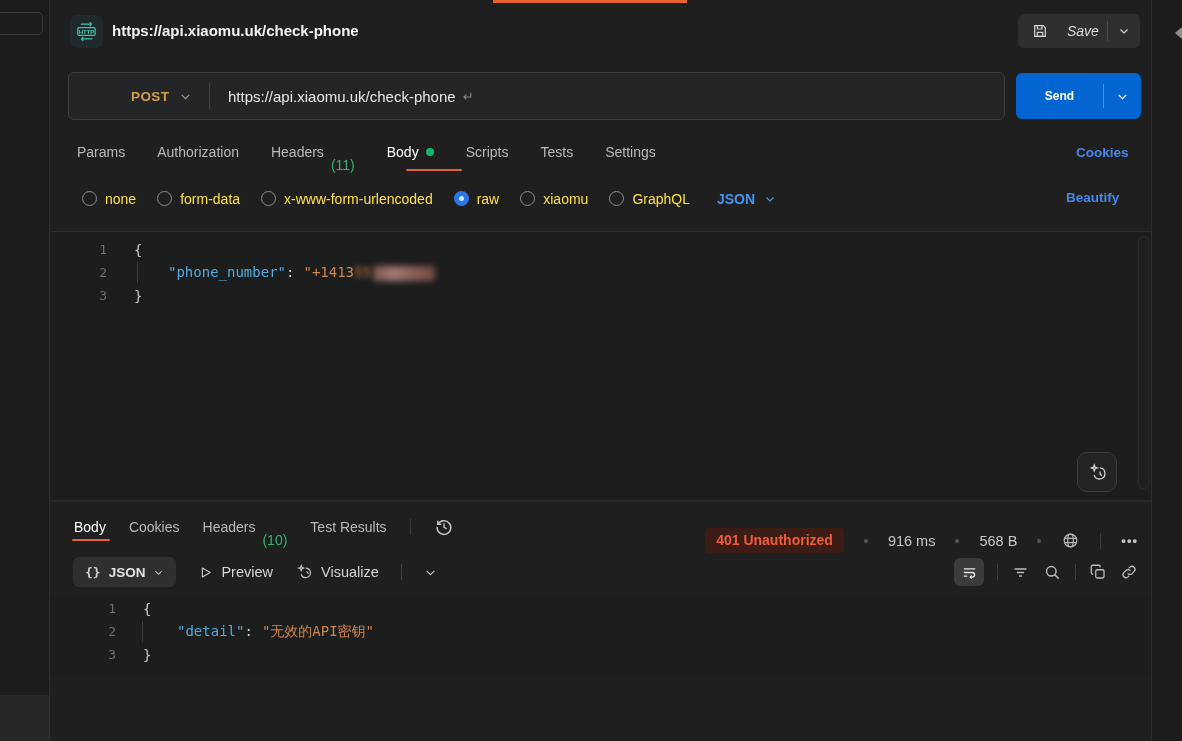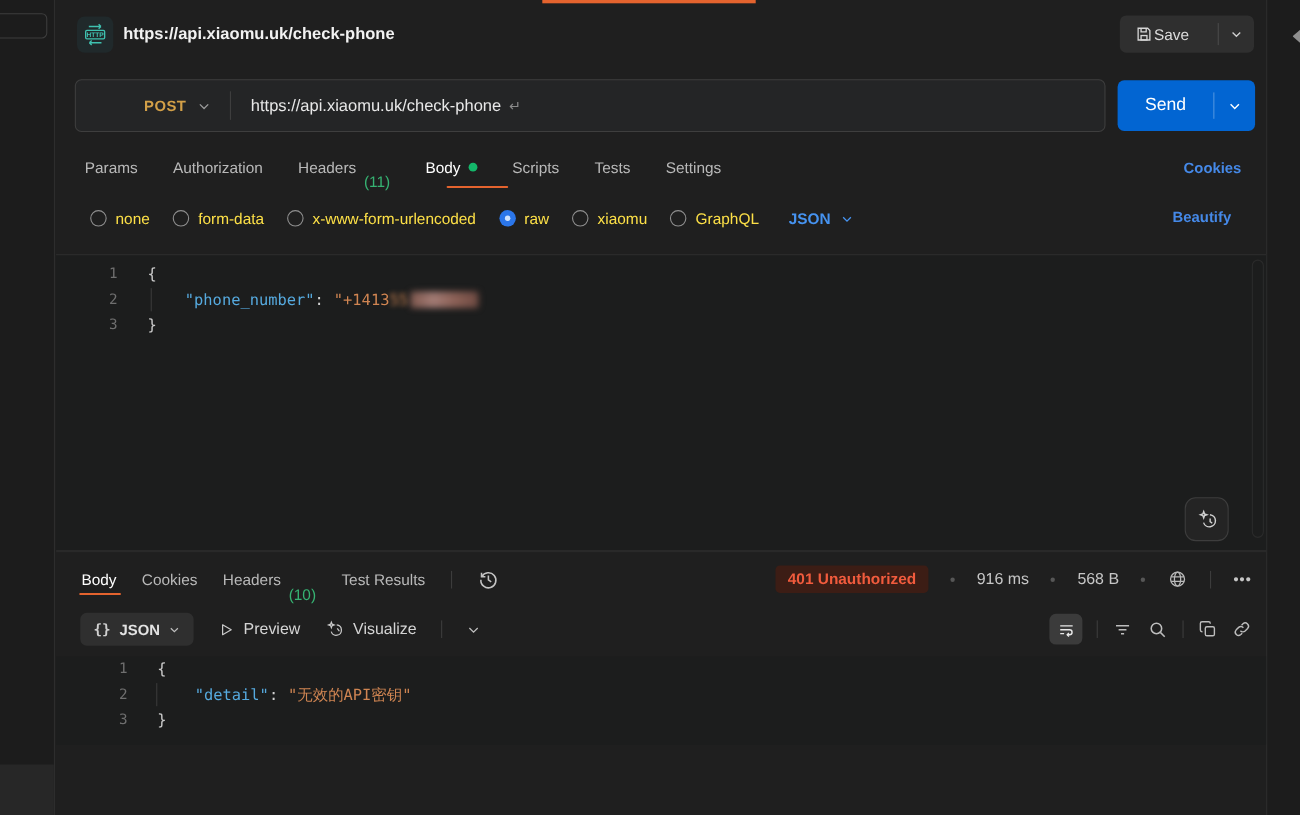--- a/index.html
+++ b/index.html
@@ -20,38 +20,38 @@
   .rightrail { left:1151px; top:0; width:31px; height:741px; background:#1c1c1c; border-left:1px solid #2d2d2d; }
   .rr-arrow { position:absolute; right:0; top:27px; width:7px; height:12px; background:#8f8f8f;
               clip-path:polygon(100% 0,100% 100%,0 50%); }
 
   
   .hdr-icon { left:70px; top:15px; width:33px; height:33px; border-radius:7px; background:#20292b;
               display:flex; align-items:center; justify-content:center; }
   .hdr-title { left:112px; top:22px; font-size:15px; font-weight:700; color:#f2f2f2; }
   .save-btn { left:1018px; top:14px; width:122px; height:34px; background:#2f2f2f; border-radius:6px;
               display:flex; align-items:center; }
-  .save-main { flex:1; display:flex; align-items:center; gap:1px; padding-left:14px; cursor:pointer; }
+  .save-main { flex:1; display:flex; align-items:center; gap:19px; padding-left:14px; cursor:pointer;font-style:italic; }
   .save-label { font-size:14px; color:#dcdcdc; }
   .save-div { width:1px; height:20px; background:#4a4a4a; }
   .save-caret { width:32px; display:flex; align-items:center; justify-content:center; cursor:pointer; }
 
   
   .req-input { left:68px; top:72px; width:937px; height:48px; background:#242526; border:1px solid #3e3e3e;
                border-radius:6px; display:flex; align-items:center; }
   .method { width:140px; display:flex; align-items:center; justify-content:space-between;
             padding:0 17px 0 18px; cursor:pointer; }
   .method-label { font-size:13.5px; font-weight:700; letter-spacing:.4px; color:#d3a048;margin-left:44px; }
   .vdiv { width:1px; height:26px; background:#3e3e3e; }
   .url-field { display:flex; align-items:center; padding-left:18px; flex:1; cursor:text; }
   .url-text { font-size:15px; color:#e8e8e8; }
   .enter-hint { font-size:13px; color:#8a8a8a; margin-left:7px; }
   .send-btn { left:1016px; top:73px; width:125px; height:46px; background:#0265d2; border-radius:6px;
               display:flex; align-items:center; color:#fff; }
-  .send-main { flex:1; text-align:center; font-size:16px; font-weight:400; cursor:pointer; }
+  .send-main { flex:1; text-align:center; font-size:12px; font-weight:700; cursor:pointer; }
   .send-div { width:1px; height:24px; background:rgba(255,255,255,.3); }
   .send-caret { width:37px; display:flex; align-items:center; justify-content:center; cursor:pointer; }
 
   
   .tabs { left:77px; top:141px; display:flex; gap:32px; align-items:center; height:22px;
           font-size:14px; color:#b9b9b9; }
   .tab { display:flex; align-items:center; gap:7px; cursor:pointer; white-space:nowrap; }
   .tab.active { color:#ffffff; }
   .count-green { color:#36b272;margin-top:26px; }
   .dot-green { width:8px; height:8px; border-radius:50%; background:#14b76a; }
@@ -94,21 +94,21 @@
              background:#242424; display:flex; align-items:center; justify-content:center; cursor:pointer; }
   .scroll-track { left:1138px; top:236px; width:11px; height:253px; border:1px solid #2e2e2e;
                   border-radius:6px; opacity:.8; }
   .split-divider { left:51px; top:500px; width:1100px; height:2px; background:#292929; }
 
   
   .rtabs { left:74px; top:516px; display:flex; gap:23px; align-items:center; height:22px;
            font-size:14px; color:#b9b9b9; }
   .rtab-underline { left:72px; top:539px; width:38px; height:2px; background:#e4632e; border-radius:1px; }
   .vdiv2 { width:1px; height:16px; background:#3c3c3c; }
-  .status { right:44px; top:513px; display:flex; align-items:center; gap:20px; height:27px; }
+  .status { right:44px; top:527px; display:flex; align-items:center; gap:20px; height:27px; }
   .badge-401 { background:#3c1d15; color:#f15b3d; font-weight:700; font-size:14px;
                padding:4px 11px 5px; border-radius:4px; }
   .sep-dot { width:4px; height:4px; border-radius:50%; background:#565656; }
   .meta-text { font-size:14.5px; color:#c6c6c6; }
   .more-dots { font-size:13px; font-weight:700; color:#c6c6c6; letter-spacing:1px; cursor:pointer; }
 
   .rtools { left:73px; top:557px; display:flex; align-items:center; gap:22px; height:30px; }
   .fmt-pill { display:flex; align-items:center; gap:8px; height:30px; padding:0 12px; background:#2f2f2f;
               border-radius:6px; cursor:pointer; }
   .fmt-glyph { font-size:13px; font-weight:700; color:#cfcfcf; font-family:"DejaVu Sans Mono", monospace; }

